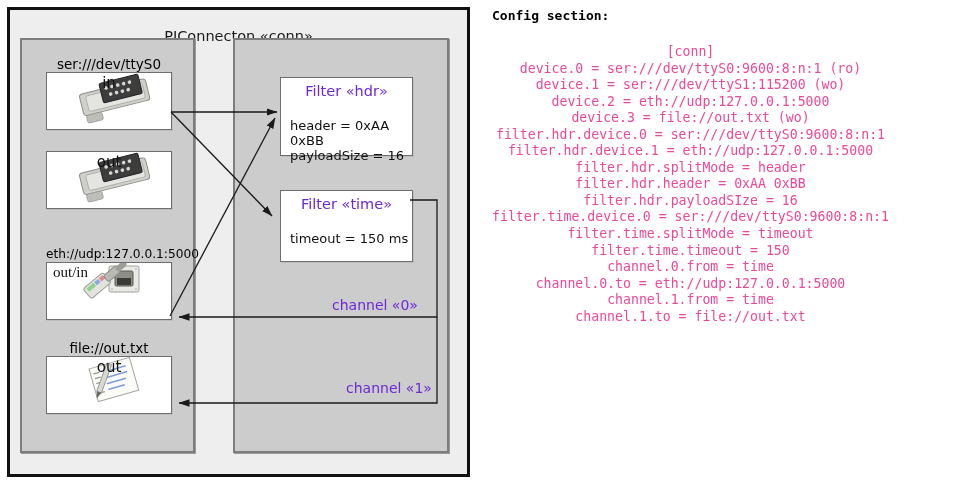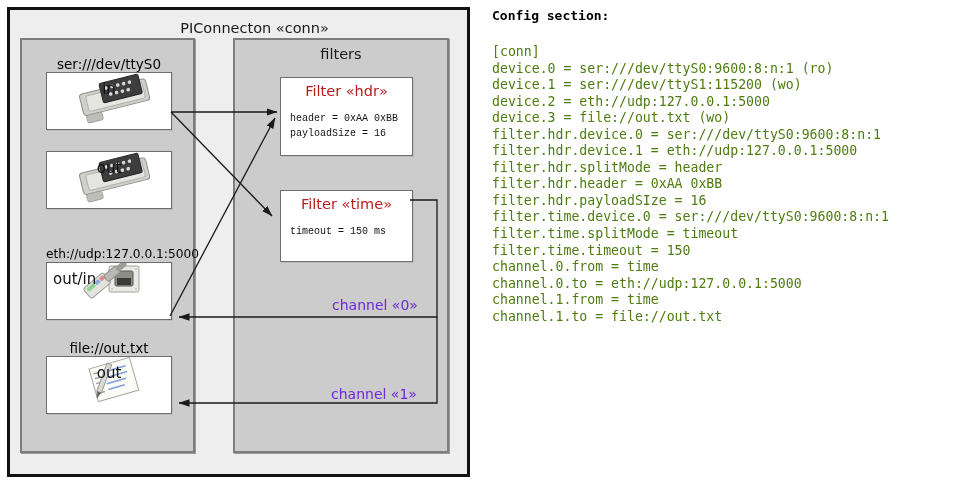--- a/index.html
+++ b/index.html
@@ -15,22 +15,22 @@
   #diagram{
     position:absolute;left:0;top:0;width:472px;height:484px;
   }
   #outer-frame{
     position:absolute;left:7px;top:7px;width:463px;height:470px;
     border:3px solid #111;
     background:#eeeeee;
     box-sizing:border-box;
   }
   #frame-title{
-    position:absolute;left:0;top:10px;width:100%;
-    text-align:center;font-size:14.5px;color:#1a1a1a;padding-left:16px;
+    position:absolute;left:0;top:18px;width:100%;
+    text-align:center;font-size:14.5px;color:#1a1a1a;
   }
 
   .panel{
     position:absolute;
     background:#cccccc;
     border:2px solid #7d7d7d;
     box-sizing:border-box;
     box-shadow:1px 1px 0 #999;
   }
   .panel-title{
@@ -53,41 +53,41 @@
   .device-box{
     position:relative;
     height:58px;width:126px;
     background:#ffffff;
     border:1.5px solid #6e6e6e;
     box-sizing:border-box;
     box-shadow:1px 1px 0 #bdbdbd;
     overflow:hidden;
   }
   .device-dir{
-    position:absolute;top:7px;left:0;width:100%;
+    position:absolute;top:1px;left:0;width:100%;
     text-align:center;font-size:15px;color:#111;
     z-index:3;
   }
-  .device-dir.left{ text-align:right; left:6px; width:auto; }
+  .device-dir.left{ text-align:right; left:6px; width:auto;font-family:Liberation Serif, serif; }
   .icon-wrap{position:absolute;inset:0;}
 
   
   .filter-box{
     position:absolute;
     background:#ffffff;
     border:1.5px solid #6e6e6e;
     box-sizing:border-box;
     box-shadow:1px 1px 0 #bdbdbd;
   }
   .filter-title{
-    text-align:center;font-size:14.5px;color:#b91c1c;
+    text-align:center;font-size:14.5px;color:#6d28d9;
     margin-top:5px;
   }
   .filter-props{
-    margin:12px 0 0 9px;font-size:10px;color:#111;line-height:15px;font-family:Liberation Mono, monospace;
+    margin:19px 0 0 9px;font-size:13px;color:#111;line-height:15px;
   }
   #filter-hdr{ left:45px; top:37px; width:133px; height:79px; }
   #filter-time{ left:45px; top:150px; width:133px; height:72px; }
 
   .channel-label{
     position:absolute;font-size:14px;color:#6d28d9;white-space:nowrap;
   }
 
   #svg-wires{position:absolute;left:0;top:0;width:472px;height:484px;overflow:visible;}
 
@@ -96,22 +96,23 @@
     position:absolute;left:492px;top:0;width:482px;height:484px;
   }
   #config-heading{
     position:absolute;left:0;top:8px;
     font-family:"DejaVu Sans Mono", monospace;
     font-size:13px;font-weight:bold;color:#000;
   }
   #config-body{
     position:absolute;left:0;top:44px;
     font-family:"DejaVu Sans Mono", monospace;
-    font-size:13.2px;line-height:16.55px;color:#4d7c0f;
+    font-size:13.2px;line-height:16.55px;color:#ec4899;
     white-space:pre;
+    text-align:center;
   }
 </style>
 </head>
 <body>
 
 <div id="diagram">
 
   <div id="outer-frame">
     <div id="frame-title">PIConnecton «conn»</div>
   </div>
@@ -227,39 +228,38 @@
               <rect x="0" y="0" width="5" height="30" fill="#d9d9d4" stroke="#8d8d88" stroke-width="0.8"></rect>
               <polygon points="0,30 5,30 2.5,37" fill="#6b6b66"></polygon>
             </g>
           </svg>
         </div>
       </div>
     </div>
   </div>
 
   <div class="panel" id="panel-filters">
-    <div class="panel-title">filters</div>
 
     <div class="filter-box" id="filter-hdr">
       <div class="filter-title">Filter «hdr»</div>
       <div class="filter-props">
         <div>header = 0xAA 0xBB</div>
         <div>payloadSize = 16</div>
       </div>
     </div>
 
     <div class="filter-box" id="filter-time">
       <div class="filter-title">Filter «time»</div>
       <div class="filter-props">
         <div>timeout = 150 ms</div>
       </div>
     </div>
 
     <div class="channel-label" style="left:97px;top:257px;">channel «0»</div>
-    <div class="channel-label" style="left:96px;top:340px;margin-top:6px;">channel «1»</div>
+    <div class="channel-label" style="left:111px;top:340px;">channel «1»</div>
   </div>
 
   <svg id="svg-wires">
     <defs>
       <marker id="ah" markerWidth="11" markerHeight="8" refX="10.5" refY="4" orient="auto" markerUnits="userSpaceOnUse">
         <path d="M0,0.3 L11,4 L0,7.7 Z" fill="#1a1a1a"></path>
       </marker>
     </defs>
     <g fill="none" stroke="#1a1a1a" stroke-width="1.3">
 

